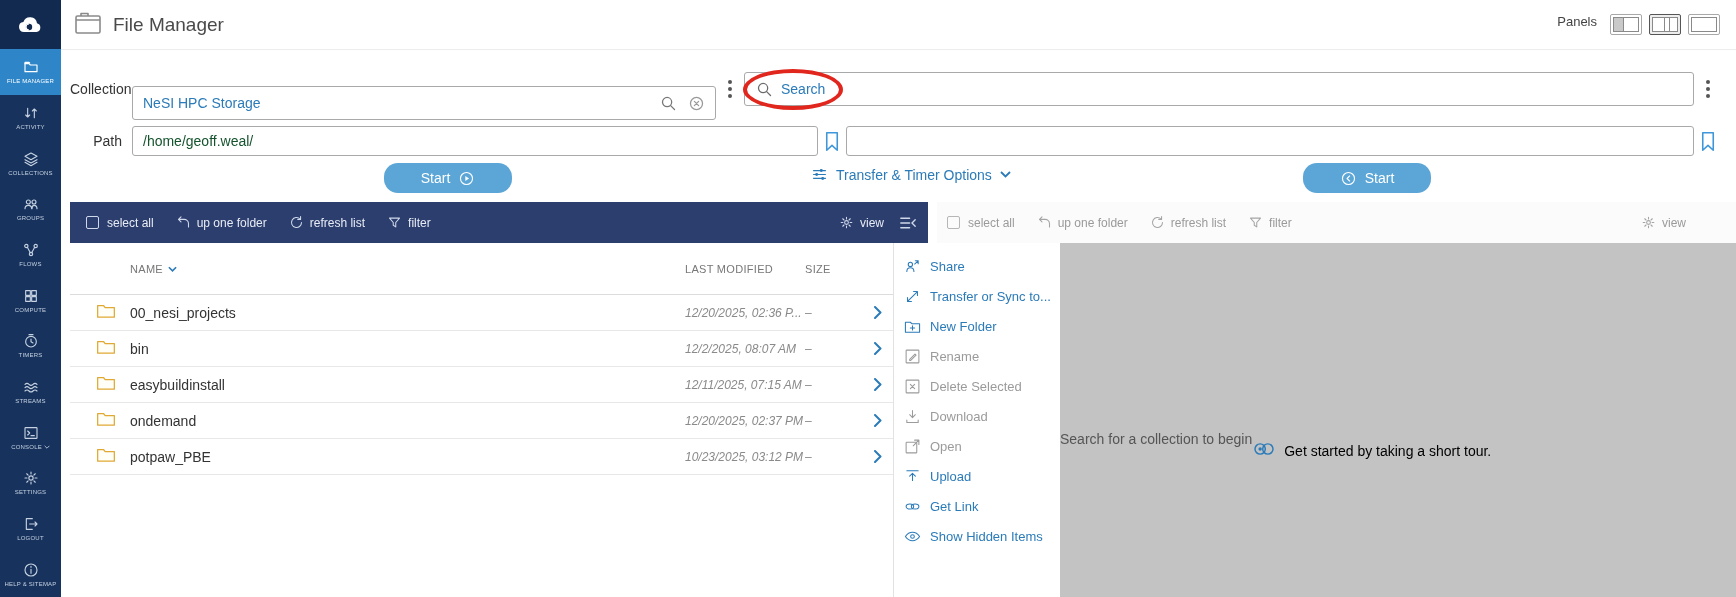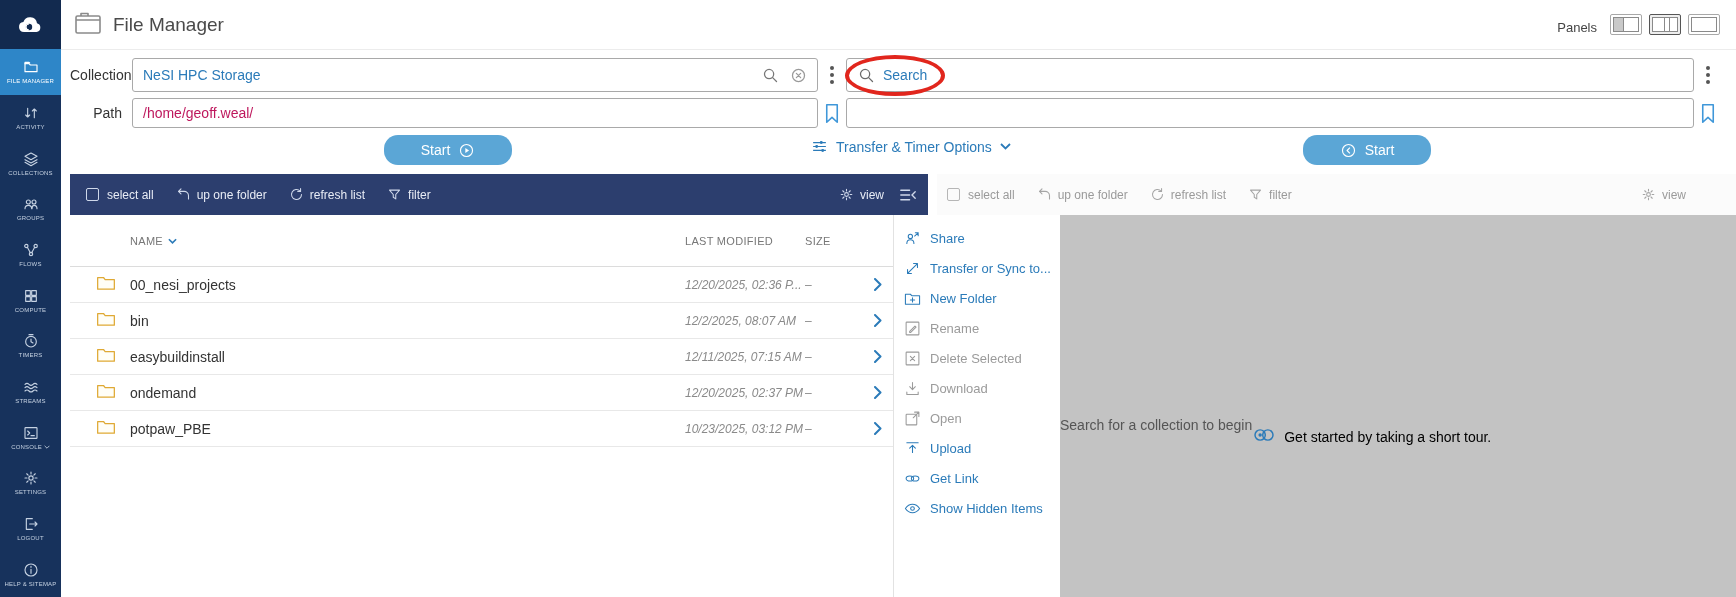--- a/index.html
+++ b/index.html
@@ -18,44 +18,44 @@
   .nav-item.active .nav-icon svg { stroke:#fff; }
   .nav-label { font-size:6px; color:#c6d2e2; white-space:nowrap; letter-spacing:.2px; display:flex; align-items:center; gap:2px; }
   .nav-item.active .nav-label { color:#fff; }
   .nav-label svg { width:6px; height:4px; fill:none; stroke:#c6d2e2; stroke-width:1.4; }
 
   
   .main { flex:1; display:flex; flex-direction:column; min-width:0; }
   .header { height:50px; display:flex; align-items:center; padding:0 16px 0 14px; border-bottom:1px solid #ececec; flex-shrink:0; }
   .hdr-icon svg { width:26px; height:22px; fill:none; stroke:#8a8a8a; stroke-width:1.6; stroke-linejoin:round; }
   .page-title { font-size:19px; font-weight:400; color:#4a4a4a; margin-left:12px; }
-  .panels-ctl { margin-left:auto; display:flex; align-items:flex-end; gap:7px; }
+  .panels-ctl { margin-left:auto; display:flex; align-items:flex-start; gap:7px; }
   .panels-label { font-size:13px; color:#444; margin-right:6px; }
   .panel-btn { background:#fff; border:1px solid #a8a8a8; border-radius:2px; padding:2px; cursor:pointer; display:flex; }
   .panel-btn.active { border-color:#555; background:#eee; }
   .pgl { width:26px; height:15px; border:1px solid #8a8a8a; display:block; position:relative; background:#fff; }
   .pgl1::before { content:""; position:absolute; left:0; top:0; bottom:0; width:9px; background:#c9c9c9; border-right:1px solid #8a8a8a; }
   .pgl2::before { content:""; position:absolute; left:11px; top:0; bottom:0; width:1px; background:#8a8a8a; }
   .pgl2::after { content:""; position:absolute; left:16px; top:0; bottom:0; width:1px; background:#8a8a8a; }
 
   
   .top-rows { padding:8px 14px 6px 9px; flex-shrink:0; }
   .form-row { display:flex; align-items:center; margin-bottom:6px; }
   .lbl { width:62px; text-align:right; padding-right:10px; font-size:14px; color:#333; flex-shrink:0; }
   .input-wrap { position:relative; border:1px solid #a9a9a9; border-radius:3px; background:#fff; height:34px; display:flex; align-items:center; }
   .input-wrap input { border:none; outline:none; width:100%; height:100%; font-size:14px; font-family:"Liberation Sans",sans-serif; background:transparent; border-radius:3px; }
-  .wrap-collection { width:686px; }
+  .wrap-collection { width:584px;margin-top:28px; }
   .wrap-collection input { padding:0 64px 0 10px; color:#2b7bb9; }
   .wrap-search { flex:1; }
   .wrap-search input { padding:0 12px 0 36px; color:#2b7bb9; }
   .wrap-search input::placeholder { color:#2b7bb9; opacity:1; }
   .wrap-path { height:30px; }
   .wrap-path.left { width:686px; }
   .wrap-path.right { flex:1; }
-  .wrap-path input { padding:0 10px; color:#be185d; }
+  .wrap-path input { padding:0 10px; color:#14532d; }
   .in-icon { position:absolute; display:flex; cursor:pointer; }
   .in-icon svg { width:17px; height:17px; fill:none; stroke-width:1.8; stroke-linecap:round; }
   .icon-mag-right { right:38px; top:8px; }
   .icon-mag-right svg { stroke:#777; }
   .icon-clear { right:10px; top:8px; }
   .icon-clear svg { stroke:#9a9a9a; }
   .icon-mag-left { left:11px; top:8px; cursor:default; }
   .icon-mag-left svg { stroke:#6b6b6b; }
   .red-oval { position:absolute; left:-2px; top:-4px; width:100px; height:41px; border:4px solid #e1261d; border-radius:50%; pointer-events:none; z-index:5; }
   .kebab { width:24px; height:32px; display:flex; flex-direction:column; align-items:center; justify-content:center; gap:3px; cursor:pointer; margin:0 2px; flex-shrink:0; }

